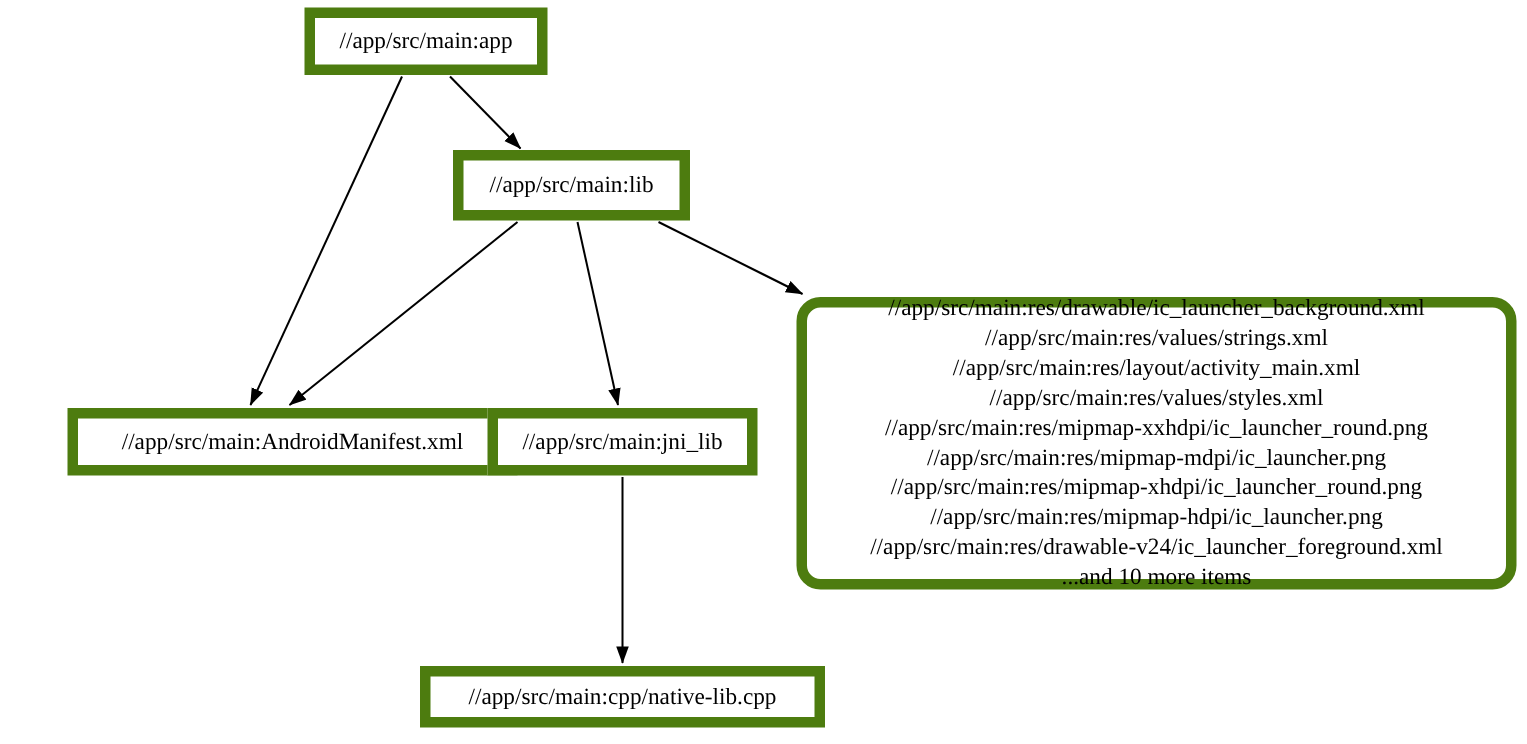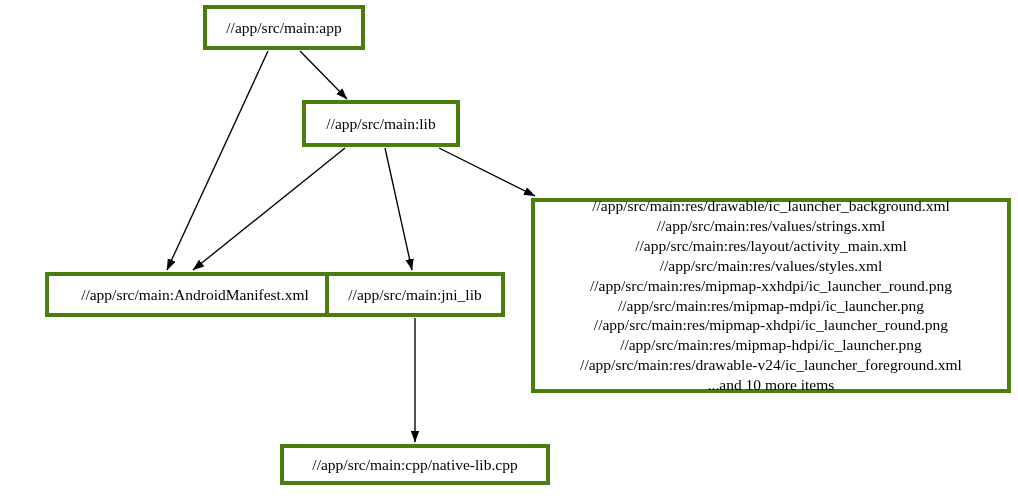--- a/index.html
+++ b/index.html
@@ -23,37 +23,38 @@
     position: absolute;
     left: 0;
     top: 0;
     width: 1018px;
     height: 496px;
     pointer-events: none;
   }
   .node {
     position: absolute;
     box-sizing: border-box;
-    border: 4px solid #4d7c0f;
+    border: 7px solid #4d7c0f;
     background: #ffffff;
     display: flex;
     align-items: center;
     justify-content: center;
     text-align: center;
     font-size: 15.5px;
     line-height: 1.02;
     white-space: nowrap;
     z-index: 2;
   }
   .node-multiline {
     white-space: normal;
     flex-direction: column;
     justify-content: center;
     line-height: 1.285;
     padding: 3px 6px;
+    border-radius: 16px;
   }
   .node-multiline .entry {
     display: block;
     white-space: nowrap;
   }
 </style>
 </head>
 <body>
 
 <div id="graph-canvas">

